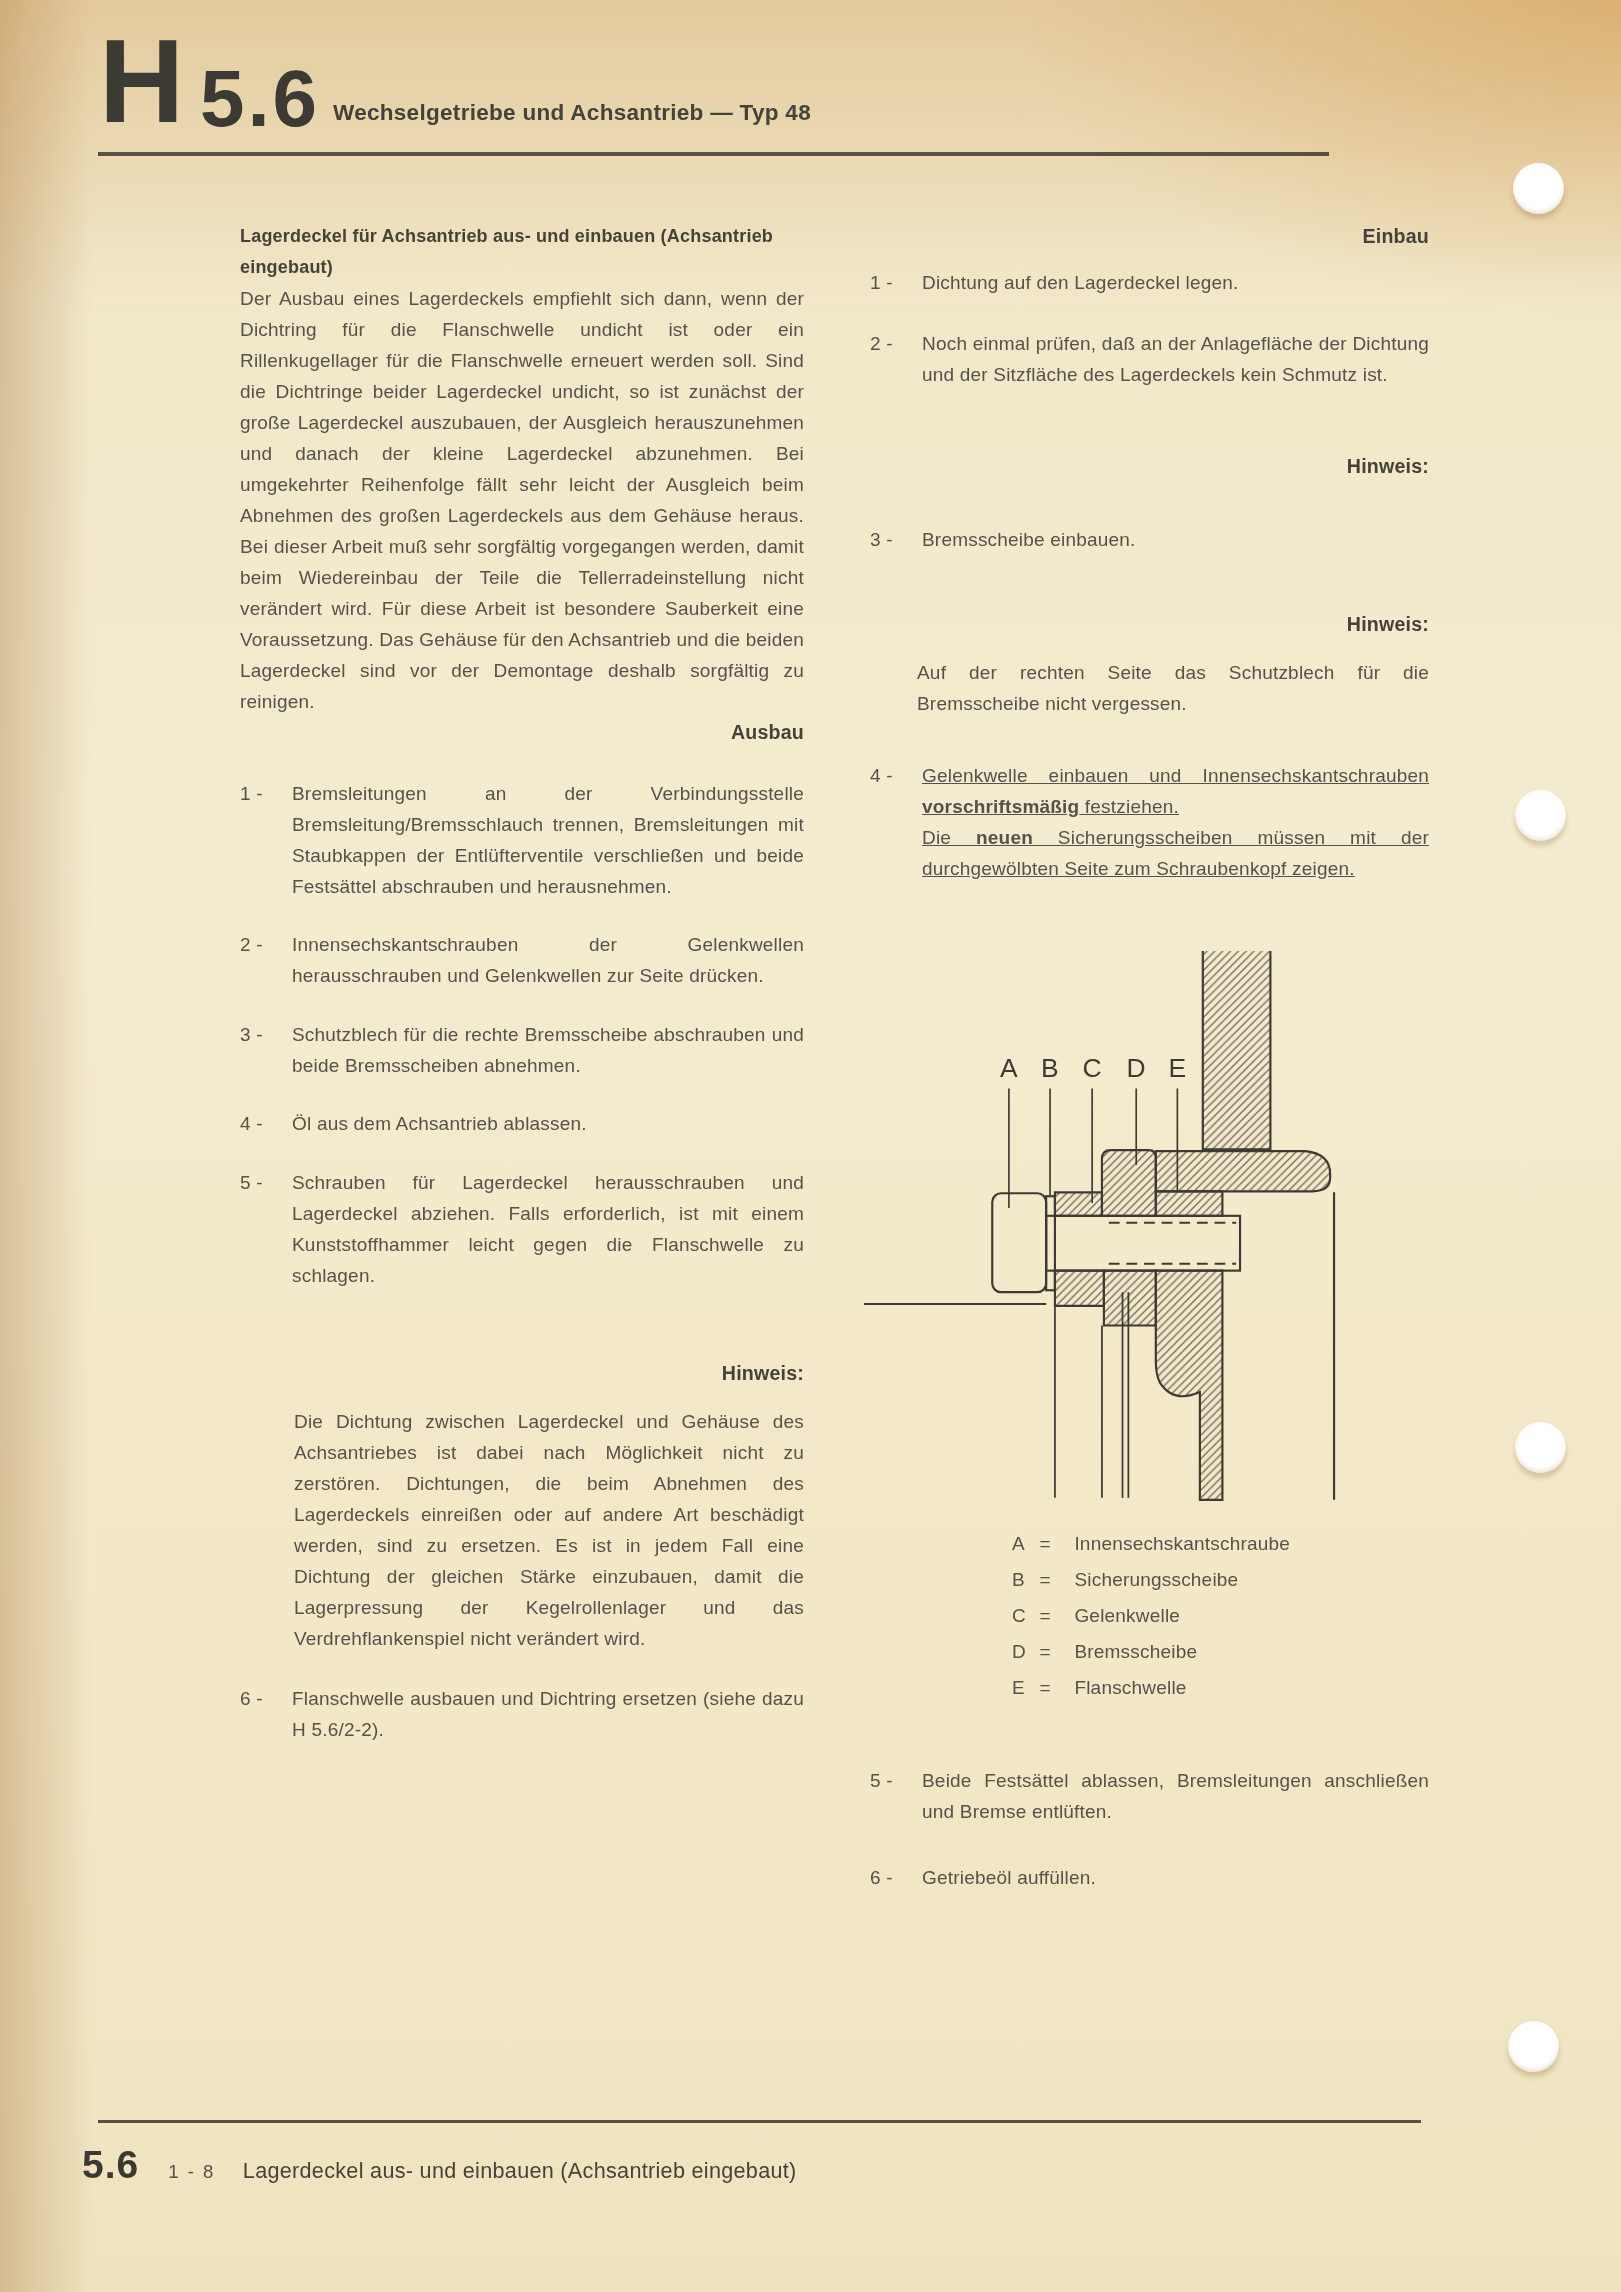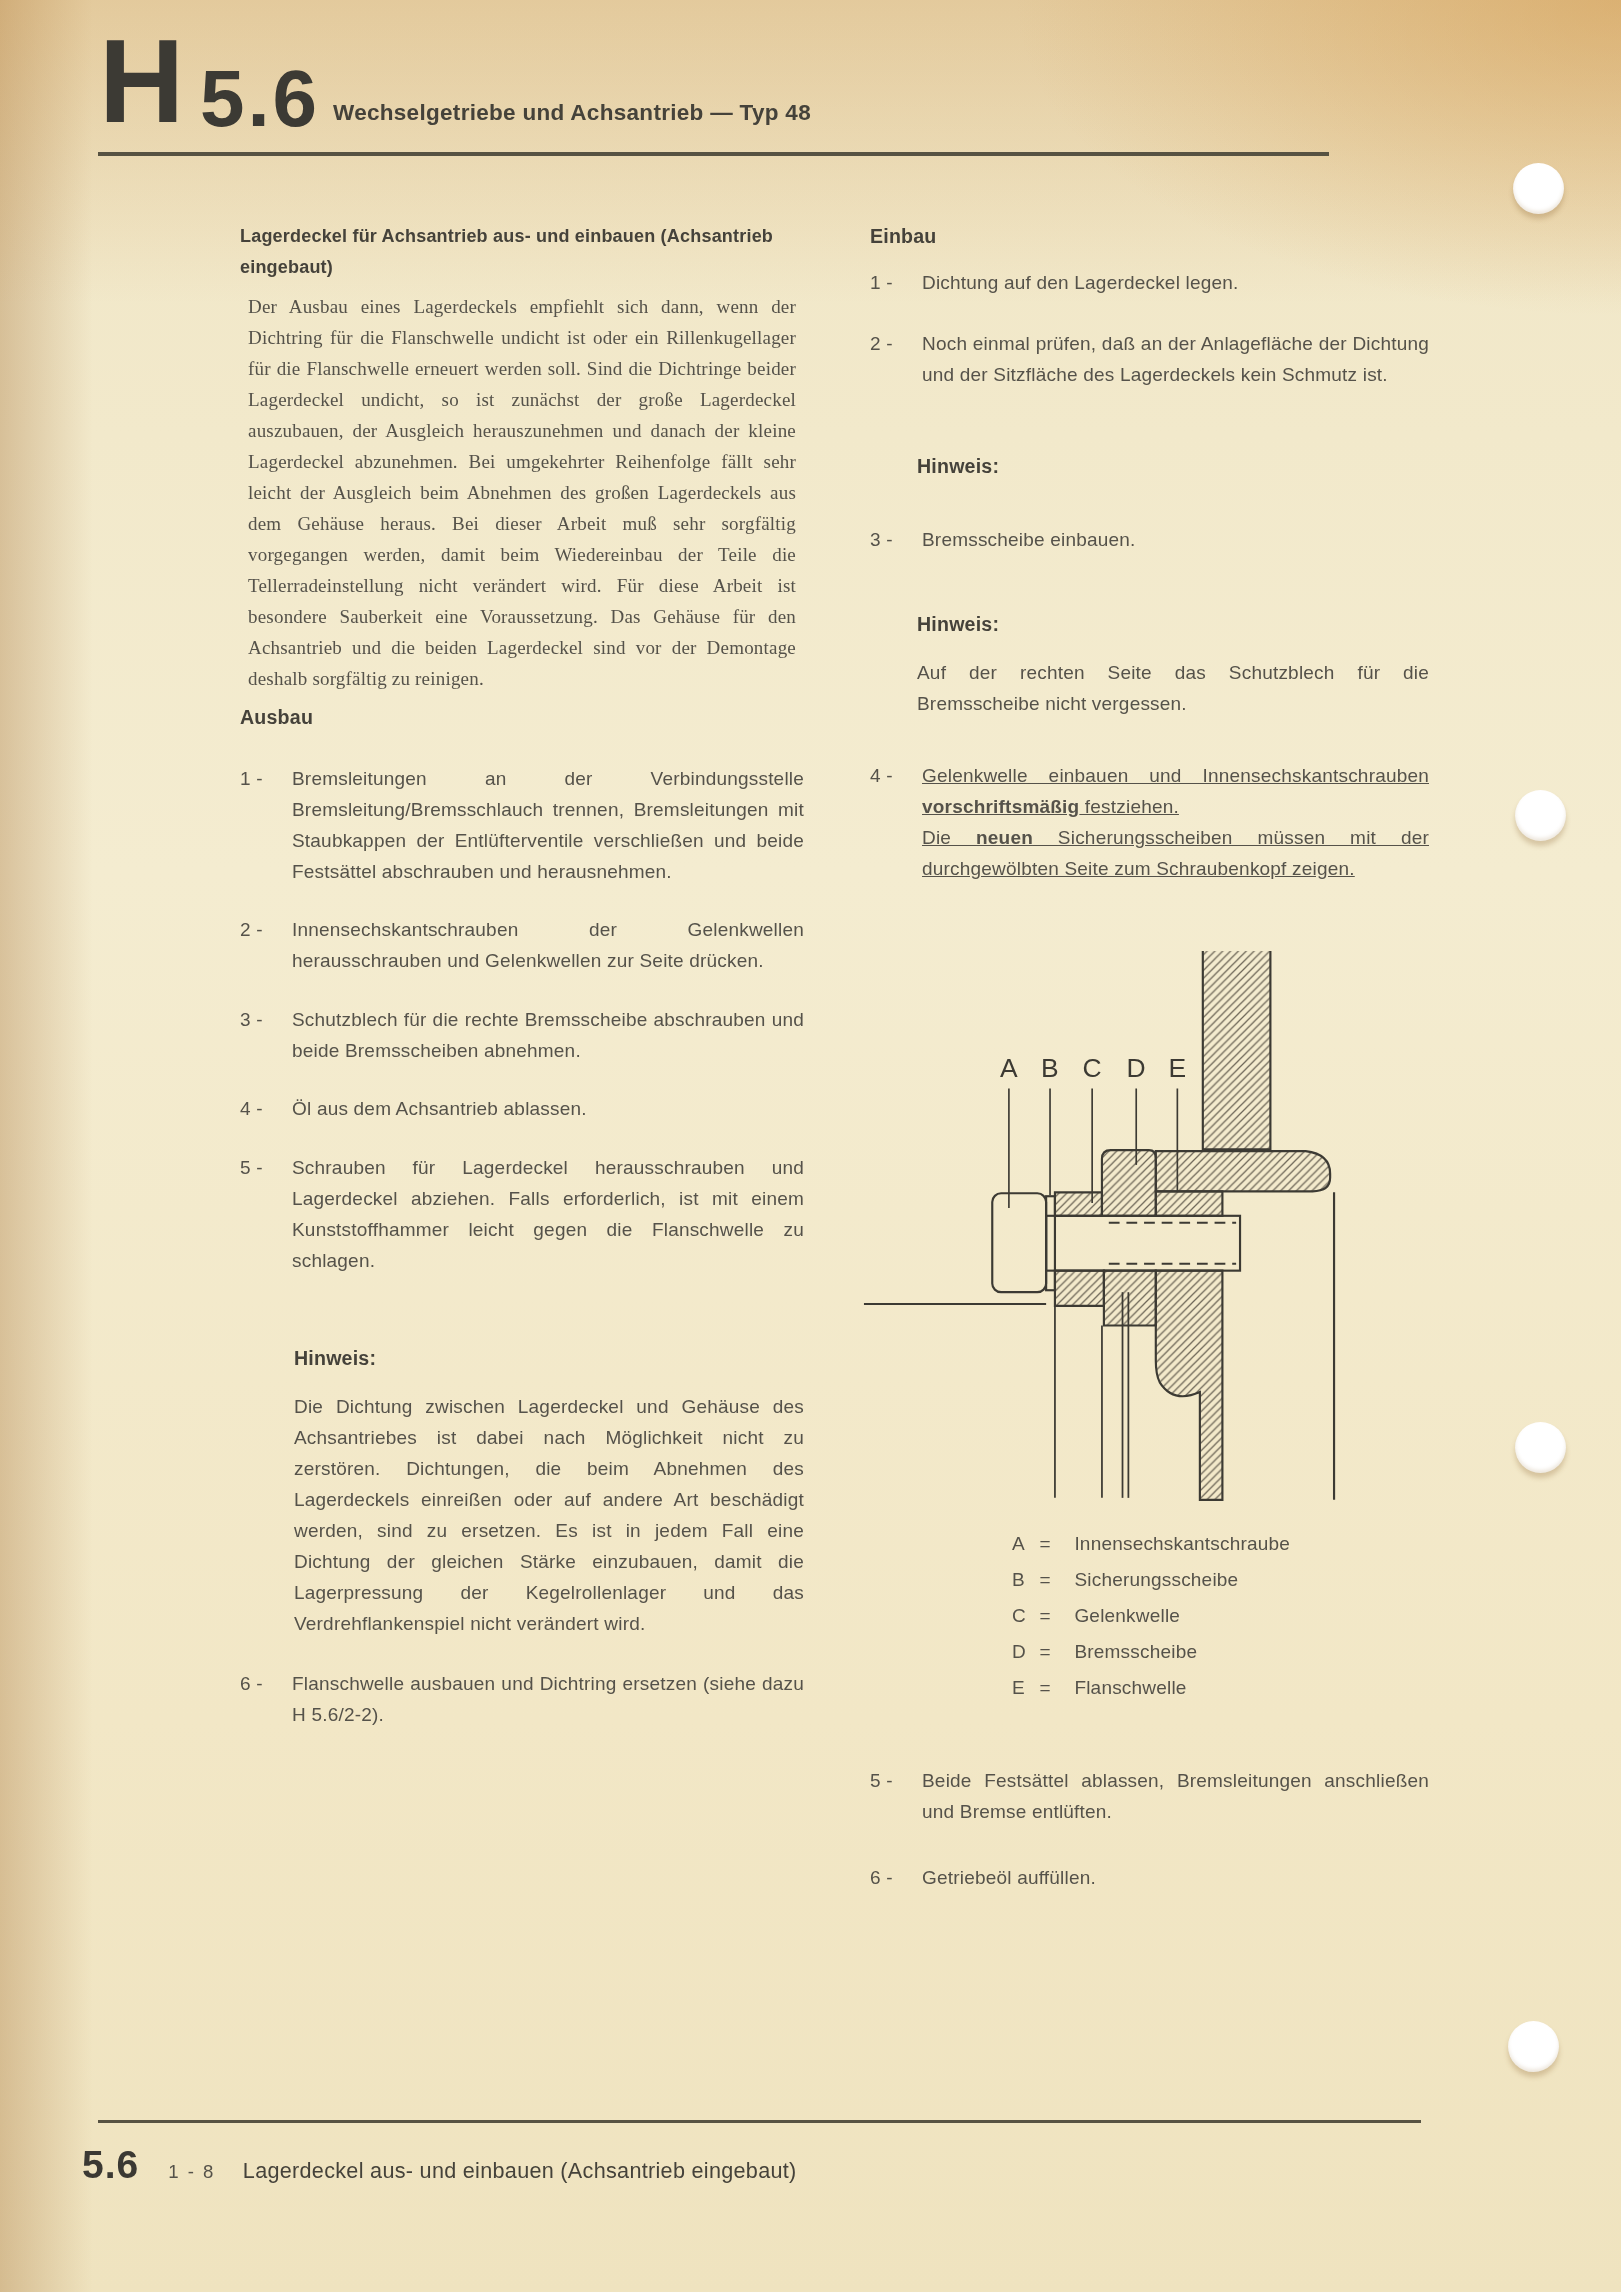--- a/index.html
+++ b/index.html
@@ -25,23 +25,23 @@
   .h-sub    { position:absolute; left:333px; top:100px; font-size:22.5px; font-weight:bold; color:#45423a; letter-spacing:0.3px;}
   .rule-top { position:absolute; left:98px; top:152px; width:1231px; height:3.9px; background:#575242; }
   .rule-bottom { position:absolute; left:98px; top:2120px; width:1323px; height:2.9px; background:#575242; }
 
   
   .col { position:absolute; top:221px; font-size:19px; line-height:31px; letter-spacing:0.2px; }
   .col-left  { left:240px; width:564px; }
   .col-right { left:870px; width:559px; }
 
   .doc-title { font-size:18px; line-height:31px; font-weight:bold; color:#45423a; margin:0; }
-  p.body { text-align:justify; margin:8px;font-family:Liberation Serif, serif; }
+  p.body { text-align:justify; margin:0; }
   .intro { margin-top:22.5px; }
-  h3.sub { font-size:19.6px; font-weight:bold; color:#45423a; margin:0; }
+  h3.sub { font-size:19.6px; font-weight:bold; color:#45423a; margin:0;text-align:right; }
   .ausbau-h { margin-top:45px; }
   .einbau-h { margin-top:0; }
 
   .step { display:flex; margin:0; }
   .step .n { flex:none; width:52px; }
   .step .t { flex:1; text-align:justify; margin:0; }
   .step .t p { margin:0; text-align:justify;text-decoration:underline; }
 
   .hinweis { margin-left:54px; }
   .col-right .hinweis { margin-left:47px; }

